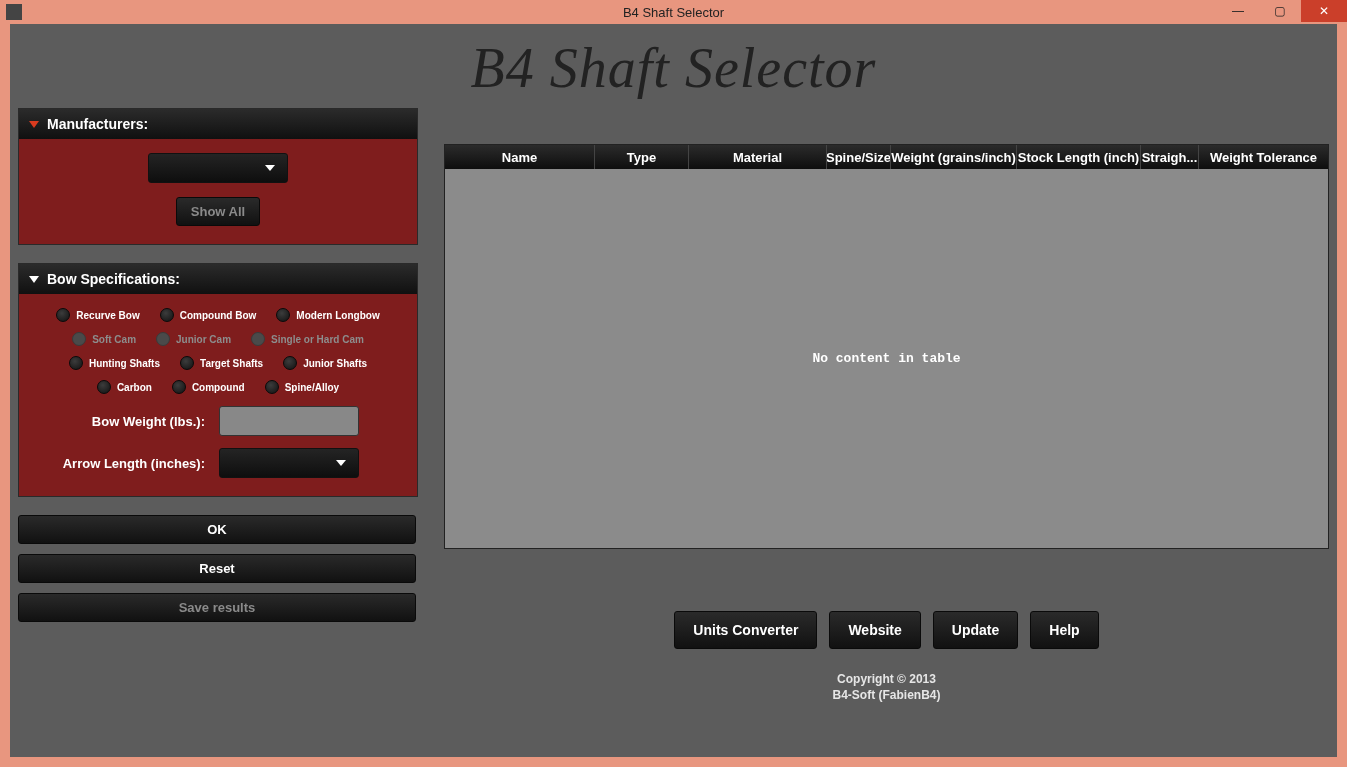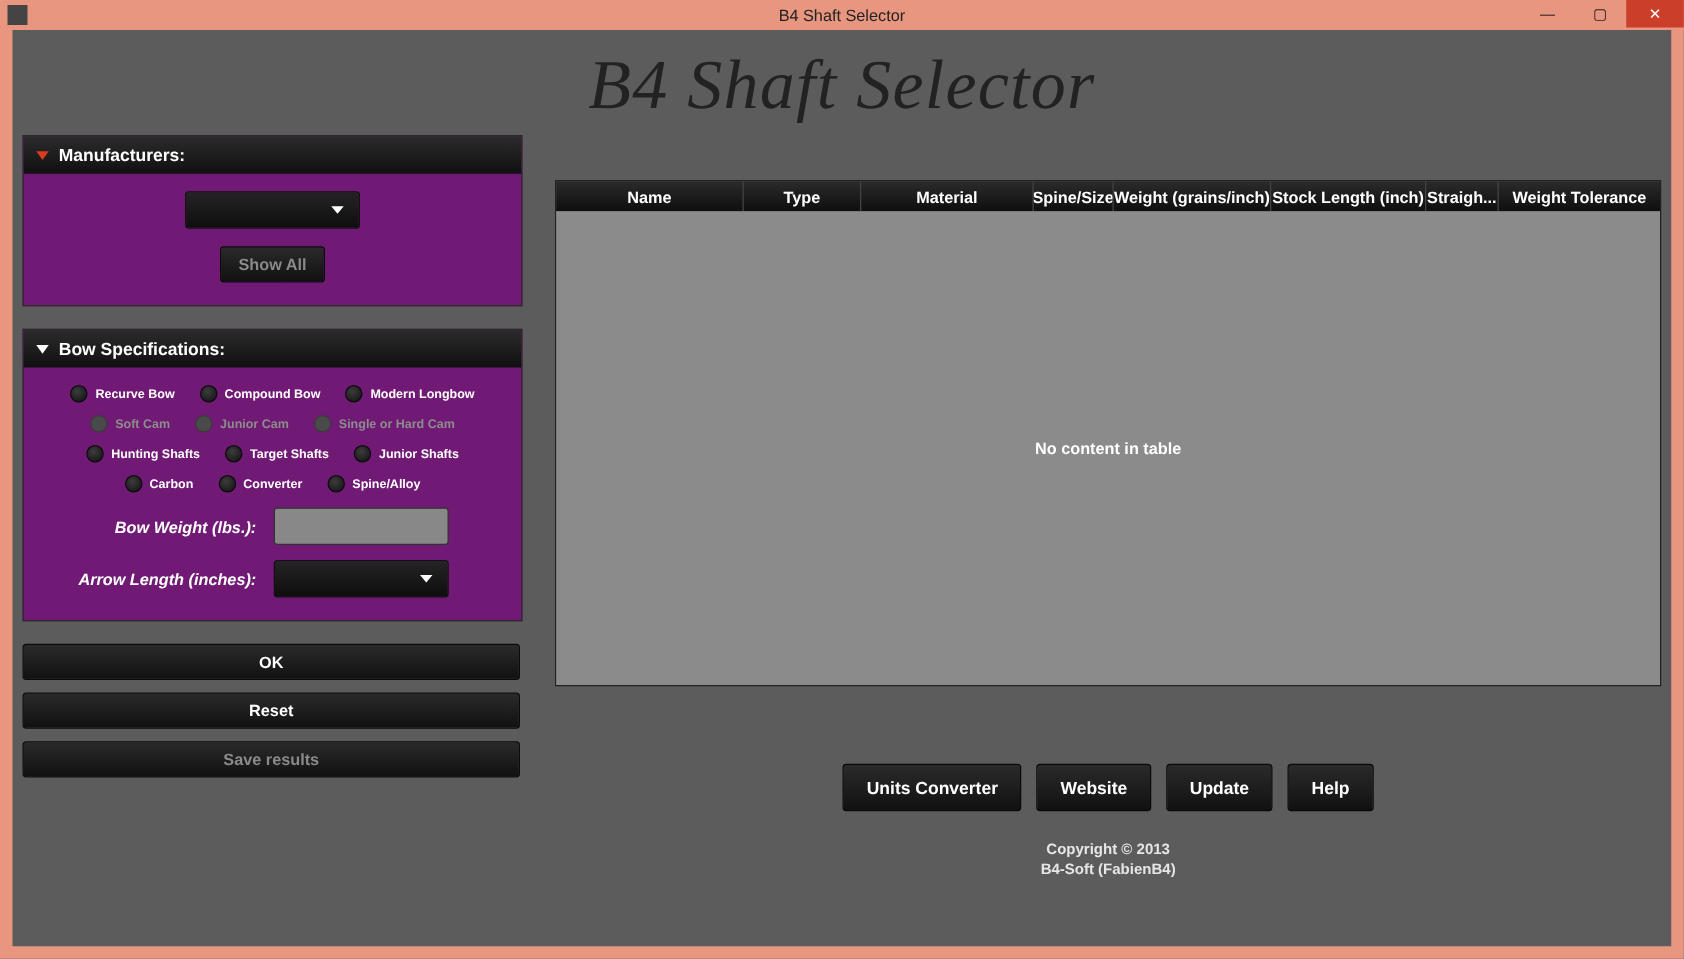--- a/index.html
+++ b/index.html
@@ -59,21 +59,21 @@
   font-size: 56px;
   font-style: italic;
   text-align: center;
   color: #222;
   letter-spacing: 1px;
   margin: 4px 0 8px 0;
 }
 .layout { display: flex; gap: 26px; }
 .left-col { width: 400px; display: flex; flex-direction: column; gap: 18px; }
 .panel {
-  background: #701a75;
+  background: #7f1d1d;
   border: 1px solid #2a2a2a;
 }
 .panel-header {
   background: linear-gradient(#2b2b2b, #101010);
   padding: 7px 10px;
   display: flex;
   align-items: center;
   gap: 8px;
   font-weight: bold;
   font-size: 14px;
@@ -125,21 +125,21 @@
 .radio-row { display: flex; flex-wrap: wrap; gap: 6px 20px; justify-content: center; margin-bottom: 10px; }
 .radio-row.disabled { color: #8d8d8d; }
 .radio { display: flex; align-items: center; gap: 6px; font-weight: bold; font-size: 10px; }
 .radio-dot {
   width: 14px; height: 14px; border-radius: 50%;
   background: radial-gradient(circle at 40% 35%, #3c3c3c, #111);
   border: 1px solid #0a0a0a;
 }
 .radio-row.disabled .radio-dot { background: #4a4a4a; border-color: #3a3a3a; }
 .field-row { display: flex; align-items: center; gap: 14px; margin-top: 12px; }
-.field-label { width: 170px; text-align: right; font-weight: bold; font-size: 13px; font-style: italic; }
+.field-label { width: 170px; text-align: right; font-weight: bold; font-size: 13px; }
 .text-input {
   width: 140px; height: 30px;
   background: #888;
   border: 1px solid #333;
   border-radius: 3px;
 }
 .action-row { display: flex; gap: 10px; justify-content: flex-end; margin-top: 0; padding-right: 2px; flex-direction: column;}
 .right-col { flex: 1; display: flex; flex-direction: column; }
 .table-wrap {
   border: 1px solid #222;
@@ -166,20 +166,21 @@
 .th:last-child { border-right: none; }
 .tbody {
   flex: 1;
   background: #8b8b8b;
   display: flex;
   align-items: center;
   justify-content: center;
   color: #fff;
   font-weight: bold;
   font-size: 13px;
+  font-family: Liberation Mono, monospace;
 }
 .footer-btns {
   display: flex; gap: 12px; justify-content: center;
   margin-top: 62px;
 }
 .footer-btns .btn { padding: 10px 18px; font-size: 14px; }
 .copyright {
   text-align: center;
   font-weight: bold;
   font-size: 12px;
@@ -268,21 +269,21 @@
                 <span>Junior Shafts</span>
               </label>
           </div>
           <div class="radio-row">
             <label class="radio">
                 <span class="radio-dot"></span>
                 <span>Carbon</span>
               </label>
             <label class="radio">
                 <span class="radio-dot"></span>
-                <span>Converter</span>
+                <span>Compound</span>
               </label>
             <label class="radio">
                 <span class="radio-dot"></span>
                 <span>Spine/Alloy</span>
               </label>
           </div>
           <div class="field-row">
             <div class="field-label">Bow Weight (lbs.):</div>
             <div class="text-input"></div>
           </div>

